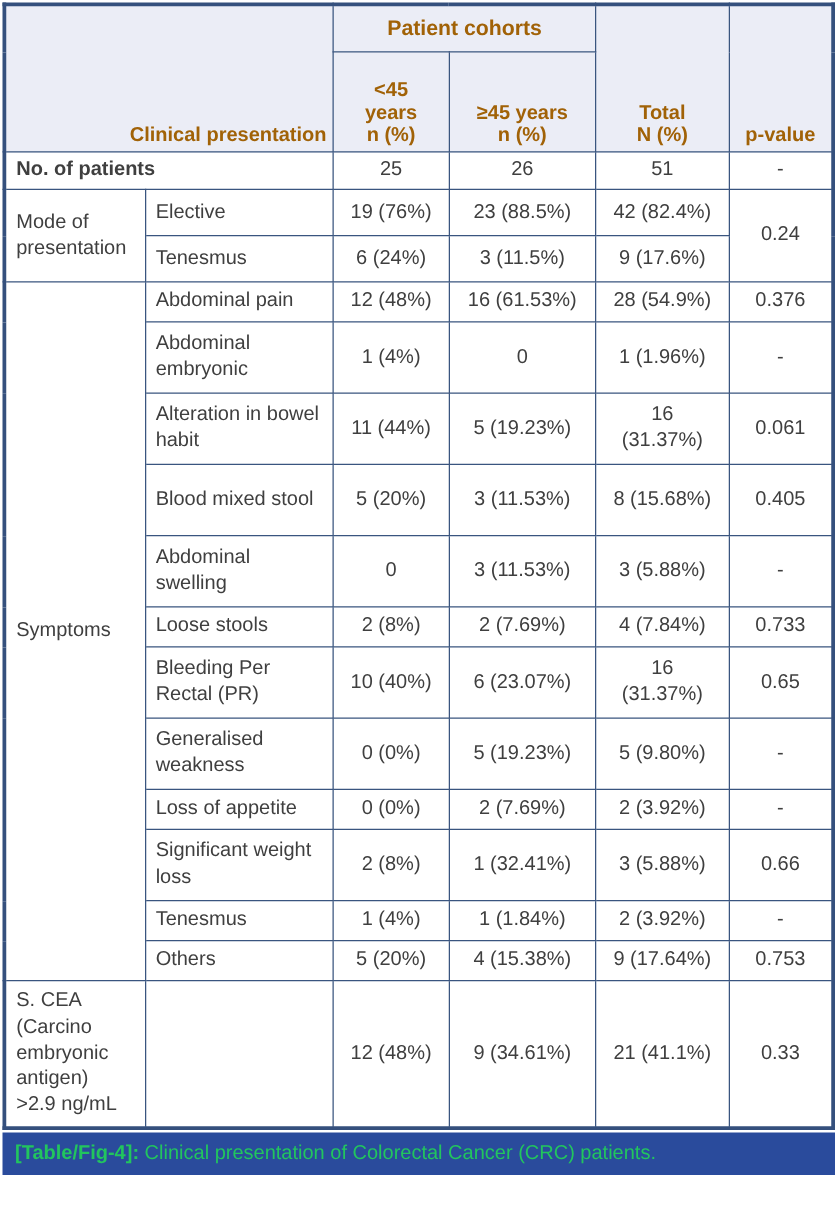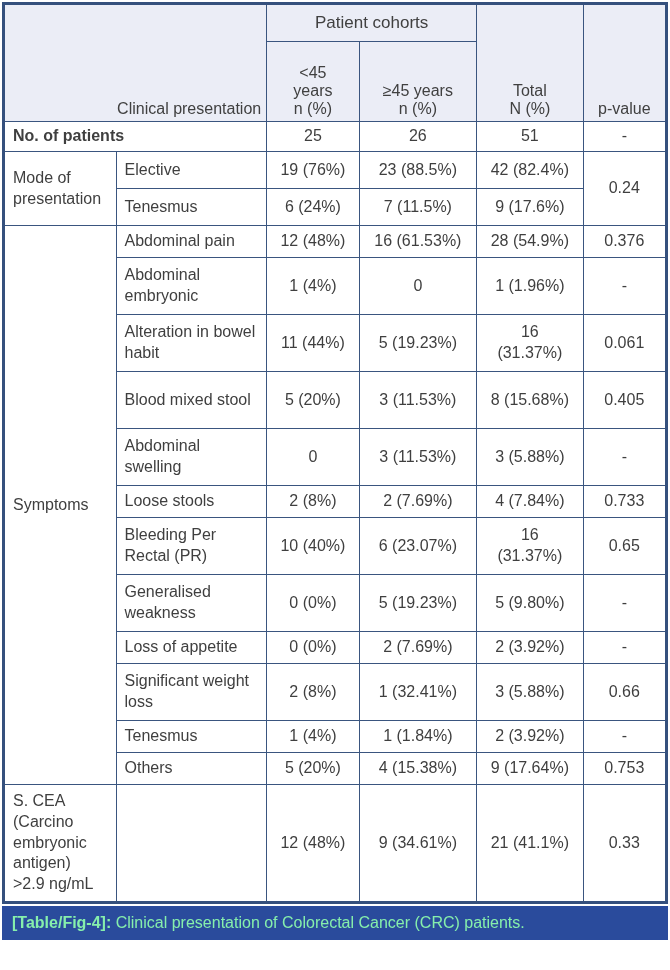--- a/index.html
+++ b/index.html
@@ -17,22 +17,22 @@
     border: 3px solid #35507d;
   }
   .tbl th, .tbl td {
     border: 1px solid #3a557f;
     padding: 3px 5px;
     box-sizing: border-box;
   }
   
   thead th {
     background: #ebedf6;
-    color: #404040;
-    font-weight: normal;
+    color: #a16207;
+    font-weight: bold;
     font-size: 16px;
     text-align: center;
     vertical-align: bottom;
     padding-bottom: 7px;
   }
   th.cohorts { vertical-align: middle; font-size: 17px; padding-bottom: 4px; }
   th.clinical { text-align: right; padding-left: 8px; }
   
   tbody td { font-size: 16px; line-height: 1.3; vertical-align: middle; }
   td.lbl { text-align: left; padding-left: 8px; }
@@ -45,21 +45,21 @@
   tr.r0 { height: 30px; }
   tr.rm { height: 37px; }
   tr.r1 { height: 32px; }
   tr.r2 { height: 57px; }
   tr.rcea { height: 118px; }
   
   .caption-bar {
     width: 666px;
     box-sizing: border-box;
     background: #2a4b9c;
-    color: #86efac;
+    color: #22c55e;
     margin-top: 2px;
     padding: 7px 10px 6px 10px;
   }
   .caption-line { font-size: 16px; line-height: 1.3; }
   .caption-tag { font-weight: bold; }
   .caption-note { font-size: 13.5px; line-height: 1.4; margin-top: 2px; }
 </style>
 </head>
 <body>
 
@@ -101,21 +101,21 @@
       <td class="lbl" rowspan="2">Mode of presentation</td>
       <td class="lbl">Elective</td>
       <td class="val">19 (76%)</td>
       <td class="val">23 (88.5%)</td>
       <td class="val">42 (82.4%)</td>
       <td class="val" rowspan="2">0.24</td>
     </tr>
     <tr class="rm">
       <td class="lbl">Tenesmus</td>
       <td class="val">6 (24%)</td>
-      <td class="val">7 (11.5%)</td>
+      <td class="val">3 (11.5%)</td>
       <td class="val">9 (17.6%)</td>
     </tr>
 
     <tr class="r1">
       <td class="lbl" rowspan="12">Symptoms</td>
       <td class="lbl">Abdominal pain</td>
       <td class="val">12 (48%)</td>
       <td class="val">16 (61.53%)</td>
       <td class="val">28 (54.9%)</td>
       <td class="val">0.376</td>

